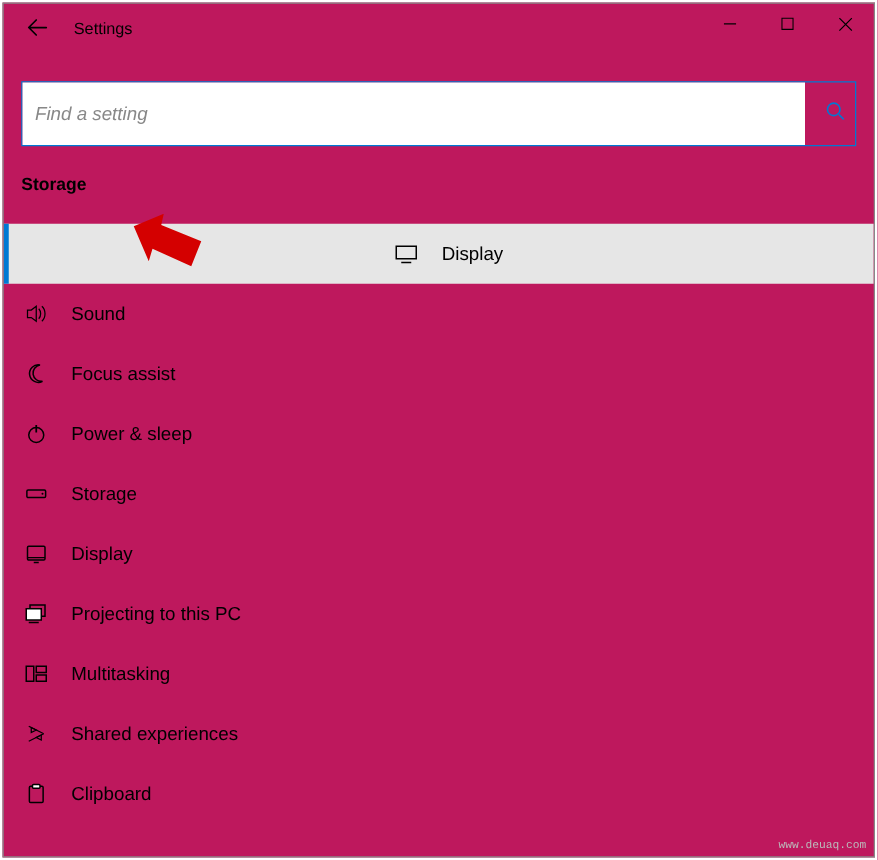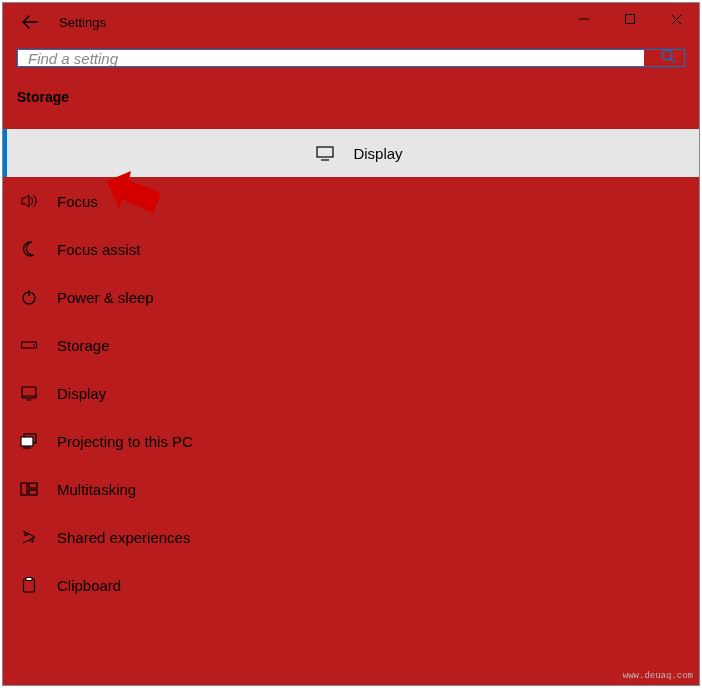--- a/index.html
+++ b/index.html
@@ -10,21 +10,21 @@
     height: 688px;
     position: relative;
     overflow: hidden;
   }
   .window {
     width: 698px;
     height: 684px;
     border: 1px solid #888;
     margin: 2px;
     position: relative;
-    background: #b91c1c;
+    background: #be185d;
     overflow: hidden;
   }
   .titlebar {
     height: 38px;
     display: flex;
     align-items: center;
     padding-left: 6px;
   }
   .back-btn {
     width: 42px;
@@ -52,25 +52,26 @@
     display: flex;
     align-items: center;
     justify-content: center;
     cursor: pointer;
   }
   .search-wrap {
     padding: 8px 14px 16px 14px;
   }
   .search-box {
     width: 100%;
-    height: 18px;
+    height: 52px;
     border: 1px solid #0078D4;
     position: relative;
     display: flex;
     align-items: flex-end;
+    margin-top: 16px;
   }
   .search-box input {
     border: none;
     outline: none;
     width: calc(100% - 40px);
     height: 100%;
     padding: 0 10px;
     font-size: 15px;
     color: #666;
     font-style: italic;
@@ -191,21 +192,21 @@
         </span>
         <span class="nav-label">Display</span>
       </li>
       <li class="nav-item">
         <span class="nav-icon">
           <svg width="18" height="18" viewBox="0 0 18 18">
             <path d="M2 6v6h3l4 3V3L5 6H2z" stroke="#000" stroke-width="1" fill="none"></path>
             <path d="M11 5c1 1 1.5 2.5 1.5 4s-.5 3-1.5 4 M13.5 3c1.8 1.6 2.5 3.8 2.5 6s-.7 4.4-2.5 6" stroke="#000" stroke-width="1" fill="none"></path>
           </svg>
         </span>
-        <span class="nav-label">Focus</span>
+        <span class="nav-label">Sound</span>
       </li>
       <li class="nav-item">
         <span class="nav-icon">
           <svg width="18" height="18" viewBox="0 0 18 18">
             <path d="M12 2a7 7 0 1 0 2 13 6 6 0 0 1-2-13z" stroke="#000" stroke-width="1.2" fill="none"></path>
           </svg>
         </span>
         <span class="nav-label">Focus assist</span>
       </li>
       <li class="nav-item">

